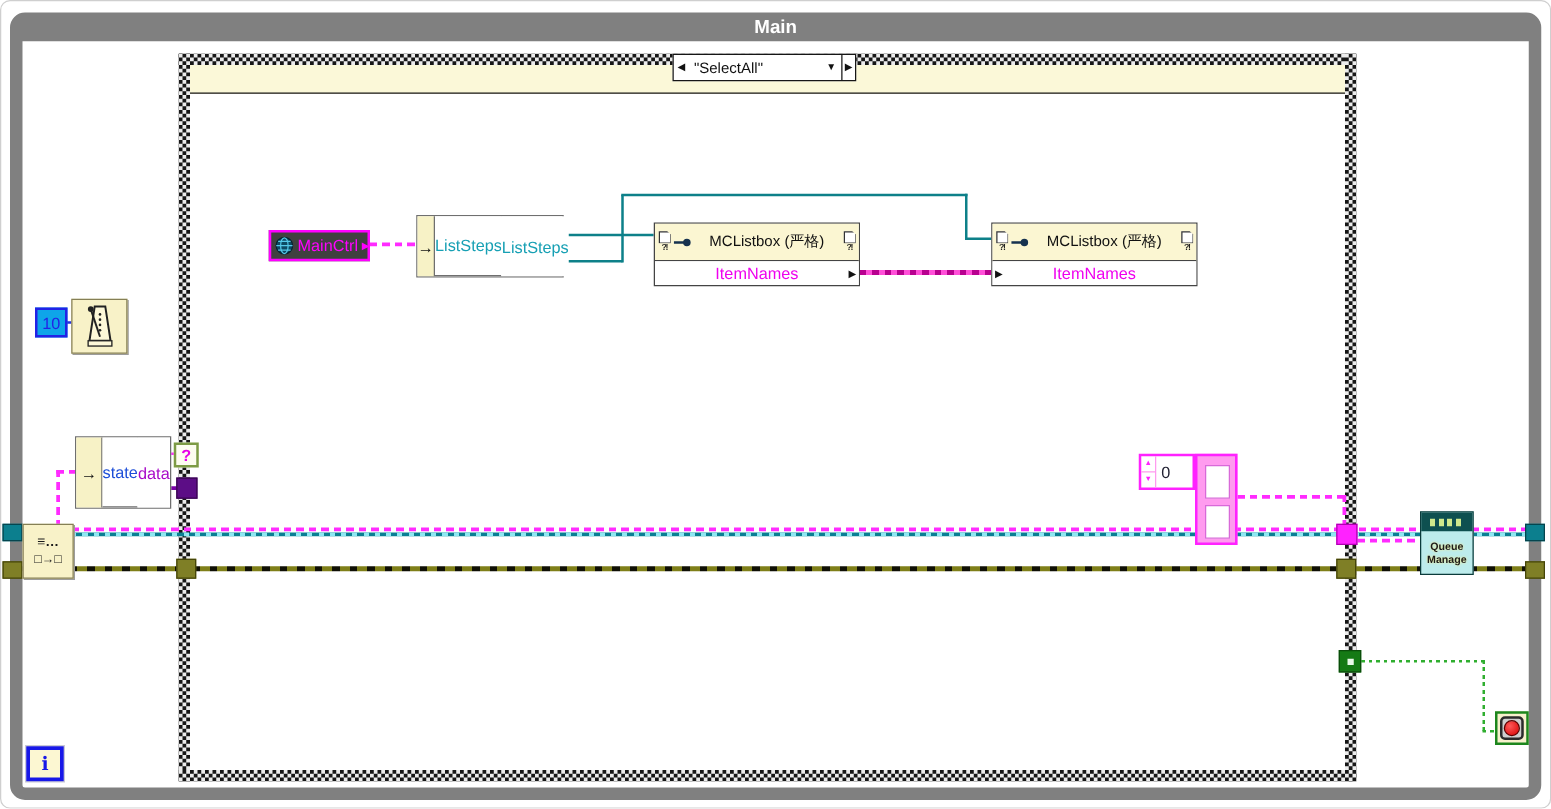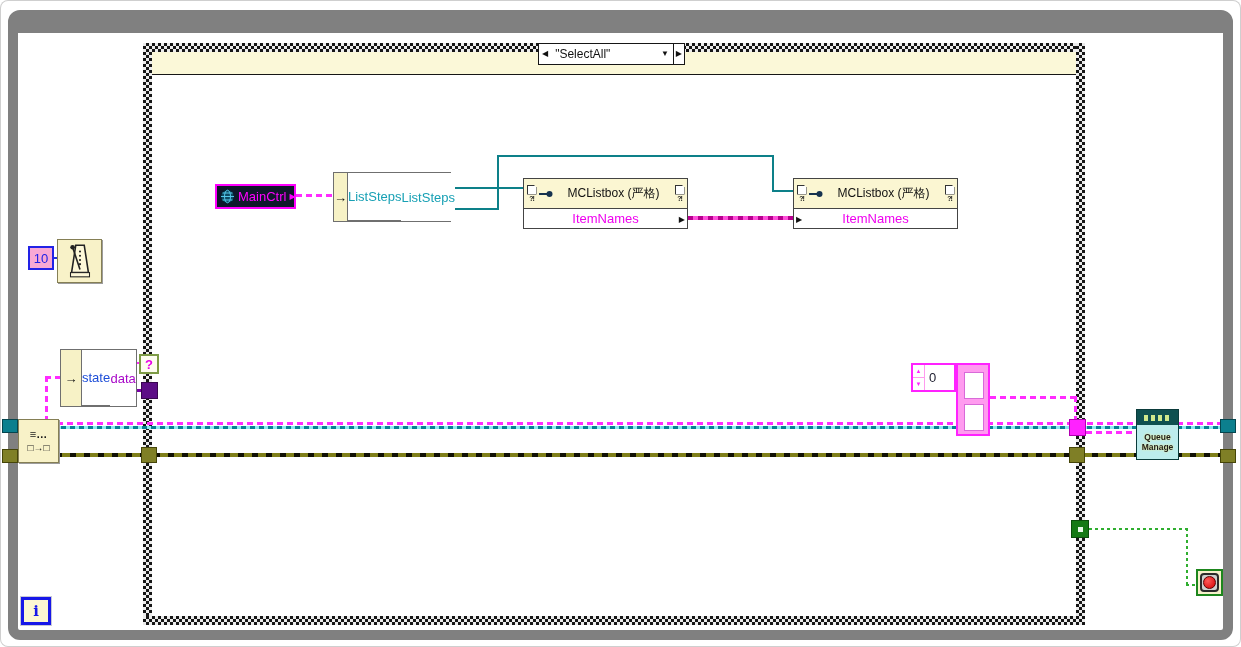--- a/index.html
+++ b/index.html
@@ -33,36 +33,36 @@
   .t-olive{background:#7f7f26;border:1px solid #454508;}
   .t-pink{background:#ff22ff;border:1px solid #b000b0;}
   .t-purple{background:#5c0d86;border:1px solid #38064f;}
   .t-green{background:#157a15;border:1px solid #0a4d0a;display:flex;align-items:center;justify-content:center;}
   .t-green i{display:block;width:5px;height:5px;background:#eafaea;}
   
   .node{z-index:4;box-sizing:border-box;}
   .fnicon{background:#f8f2c8;border:1px solid #857f55;box-shadow:1px 1px 0 #9c9c9c;display:flex;flex-direction:column;align-items:center;justify-content:center;}
   .selbox{background:#fff;border:1px solid #161616;display:flex;align-items:center;z-index:5;font-size:12px;color:#111;box-sizing:border-box;}
   .selbox .arr{font-size:8px;line-height:1;color:#111;}
-  .ctrlref{border:2px solid #ff00ff;background:#0f172a;display:flex;align-items:center;gap:3px;padding:0 3px;box-sizing:border-box;}
+  .ctrlref{border:2px solid #ff00ff;background:#404040;display:flex;align-items:center;gap:3px;padding:0 3px;box-sizing:border-box;}
   .ctrlref .lbl{color:#ff00ff;font-size:13px;}
   .unb{display:flex;border:1px solid #6f6f6f;background:#fff;box-sizing:border-box;}
   .unb-col{width:20px;background:#f7f2c6;border-right:1px solid #6f6f6f;display:flex;align-items:center;justify-content:center;font-weight:bold;color:#111;font-size:13px;}
   .unb-rows{flex:1;display:flex;}
   .unb-row{flex:1;display:flex;align-items:center;justify-content:center;font-size:13px;border-bottom:1px solid #6f6f6f;background:#fff;}
   .unb-row:last-child{border-bottom:none;}
   .prop{border:1px solid #444;background:#fff;box-sizing:border-box;display:flex;flex-direction:column;}
   .prop-head{height:29px;background:#fbf6d2;border-bottom:1px solid #444;display:flex;align-items:center;padding:0 2px;gap:2px;}
   .prop-title{flex:1;text-align:center;font-size:12px;color:#111;white-space:nowrap;}
   .prop-row{flex:1;position:relative;display:flex;align-items:center;justify-content:center;font-size:13px;color:#ef00ef;background:#fff;}
   .prop-arr{position:absolute;top:50%;transform:translateY(-50%);font-size:8px;color:#111;}
   .badge{display:flex;flex-direction:column;align-items:center;width:11px;}
   .badge-page{width:8px;height:8px;border:1px solid #333;background:#fff;clip-path:polygon(0 0,70% 0,100% 30%,100% 100%,0 100%);}
   .badge-txt{font-size:7px;font-weight:bold;color:#222;line-height:8px;letter-spacing:-1px;}
-  .const-blue{border:2px solid #2222e6;background:#f9a8d4;color:#2222e6;font-size:13px;display:flex;align-items:center;justify-content:center;box-sizing:border-box;}
+  .const-blue{border:2px solid #2222e6;background:#0ea5e9;color:#2222e6;font-size:13px;display:flex;align-items:center;justify-content:center;box-sizing:border-box;}
   .clu-num{border:2px solid #ff22ff;background:#fff;display:flex;box-sizing:border-box;}
   .spin{width:11px;display:flex;flex-direction:column;border-right:1px solid #ff9bef;}
   .spin span{flex:1;display:flex;align-items:center;justify-content:center;font-size:6px;color:#ff22ff;border-bottom:1px solid #ff9bef;}
   .spin span:last-child{border-bottom:none;}
   .clu-val{flex:1;display:flex;align-items:center;padding-left:4px;font-size:13px;color:#223;}
   .clu-shell{border:2px solid #ff22ff;background:#ff9bef;box-sizing:border-box;}
   .clu-cell{position:absolute;background:#fff;border:1px solid #d86ad8;width:18px;height:25px;left:6px;}
   .qm{border:1px solid #0b3b3b;background:#bdecec;display:flex;flex-direction:column;box-sizing:border-box;}
   .qm-head{height:15px;background:#0e5050;display:flex;align-items:center;justify-content:center;}
   .qm-marks{width:28px;height:6px;background:repeating-linear-gradient(90deg,#cfe98c 0 4px,rgba(0,0,0,0) 4px 7px);}
@@ -74,20 +74,21 @@
   .stop-dot{width:11px;height:11px;border-radius:50%;background:radial-gradient(circle at 35% 35%,#ff5a5a,#d60000);border:1px solid #5e0000;}
   .iter{border:3px solid #1717e8;background:#fcf7d2;box-shadow:0 0 0 1px #c9c9d6;display:flex;align-items:center;justify-content:center;
     font-family:"DejaVu Serif","Liberation Serif",serif;font-weight:bold;font-size:15px;color:#1717e8;box-sizing:border-box;z-index:4;}
 </style>
 </head>
 <body>
 
 <div id="canvas">
 
   <div class="abs loop" style="left:8px;top:10px;width:1225px;height:630px;"></div>
+  <div class="abs loop-title" style="left:8px;top:10px;width:1225px;height:23px;">Main</div>
 
   <div class="abs checker" style="left:143px;top:43px;width:942px;height:9px;"></div>
   <div class="abs checker" style="left:143px;top:43px;width:9px;height:582px;"></div>
   <div class="abs checker" style="left:1076px;top:43px;width:9px;height:582px;"></div>
   <div class="abs checker" style="left:143px;top:616px;width:942px;height:9px;"></div>
   <div class="abs band" style="left:152px;top:52px;width:924px;height:22px;"></div>
 
   <div class="abs selbox" style="left:538px;top:43px;width:147px;height:22px;">
     <span class="arr" style="padding:0 3px;">◀</span>
     <span style="flex:1;padding-left:4px;">"SelectAll"</span>

